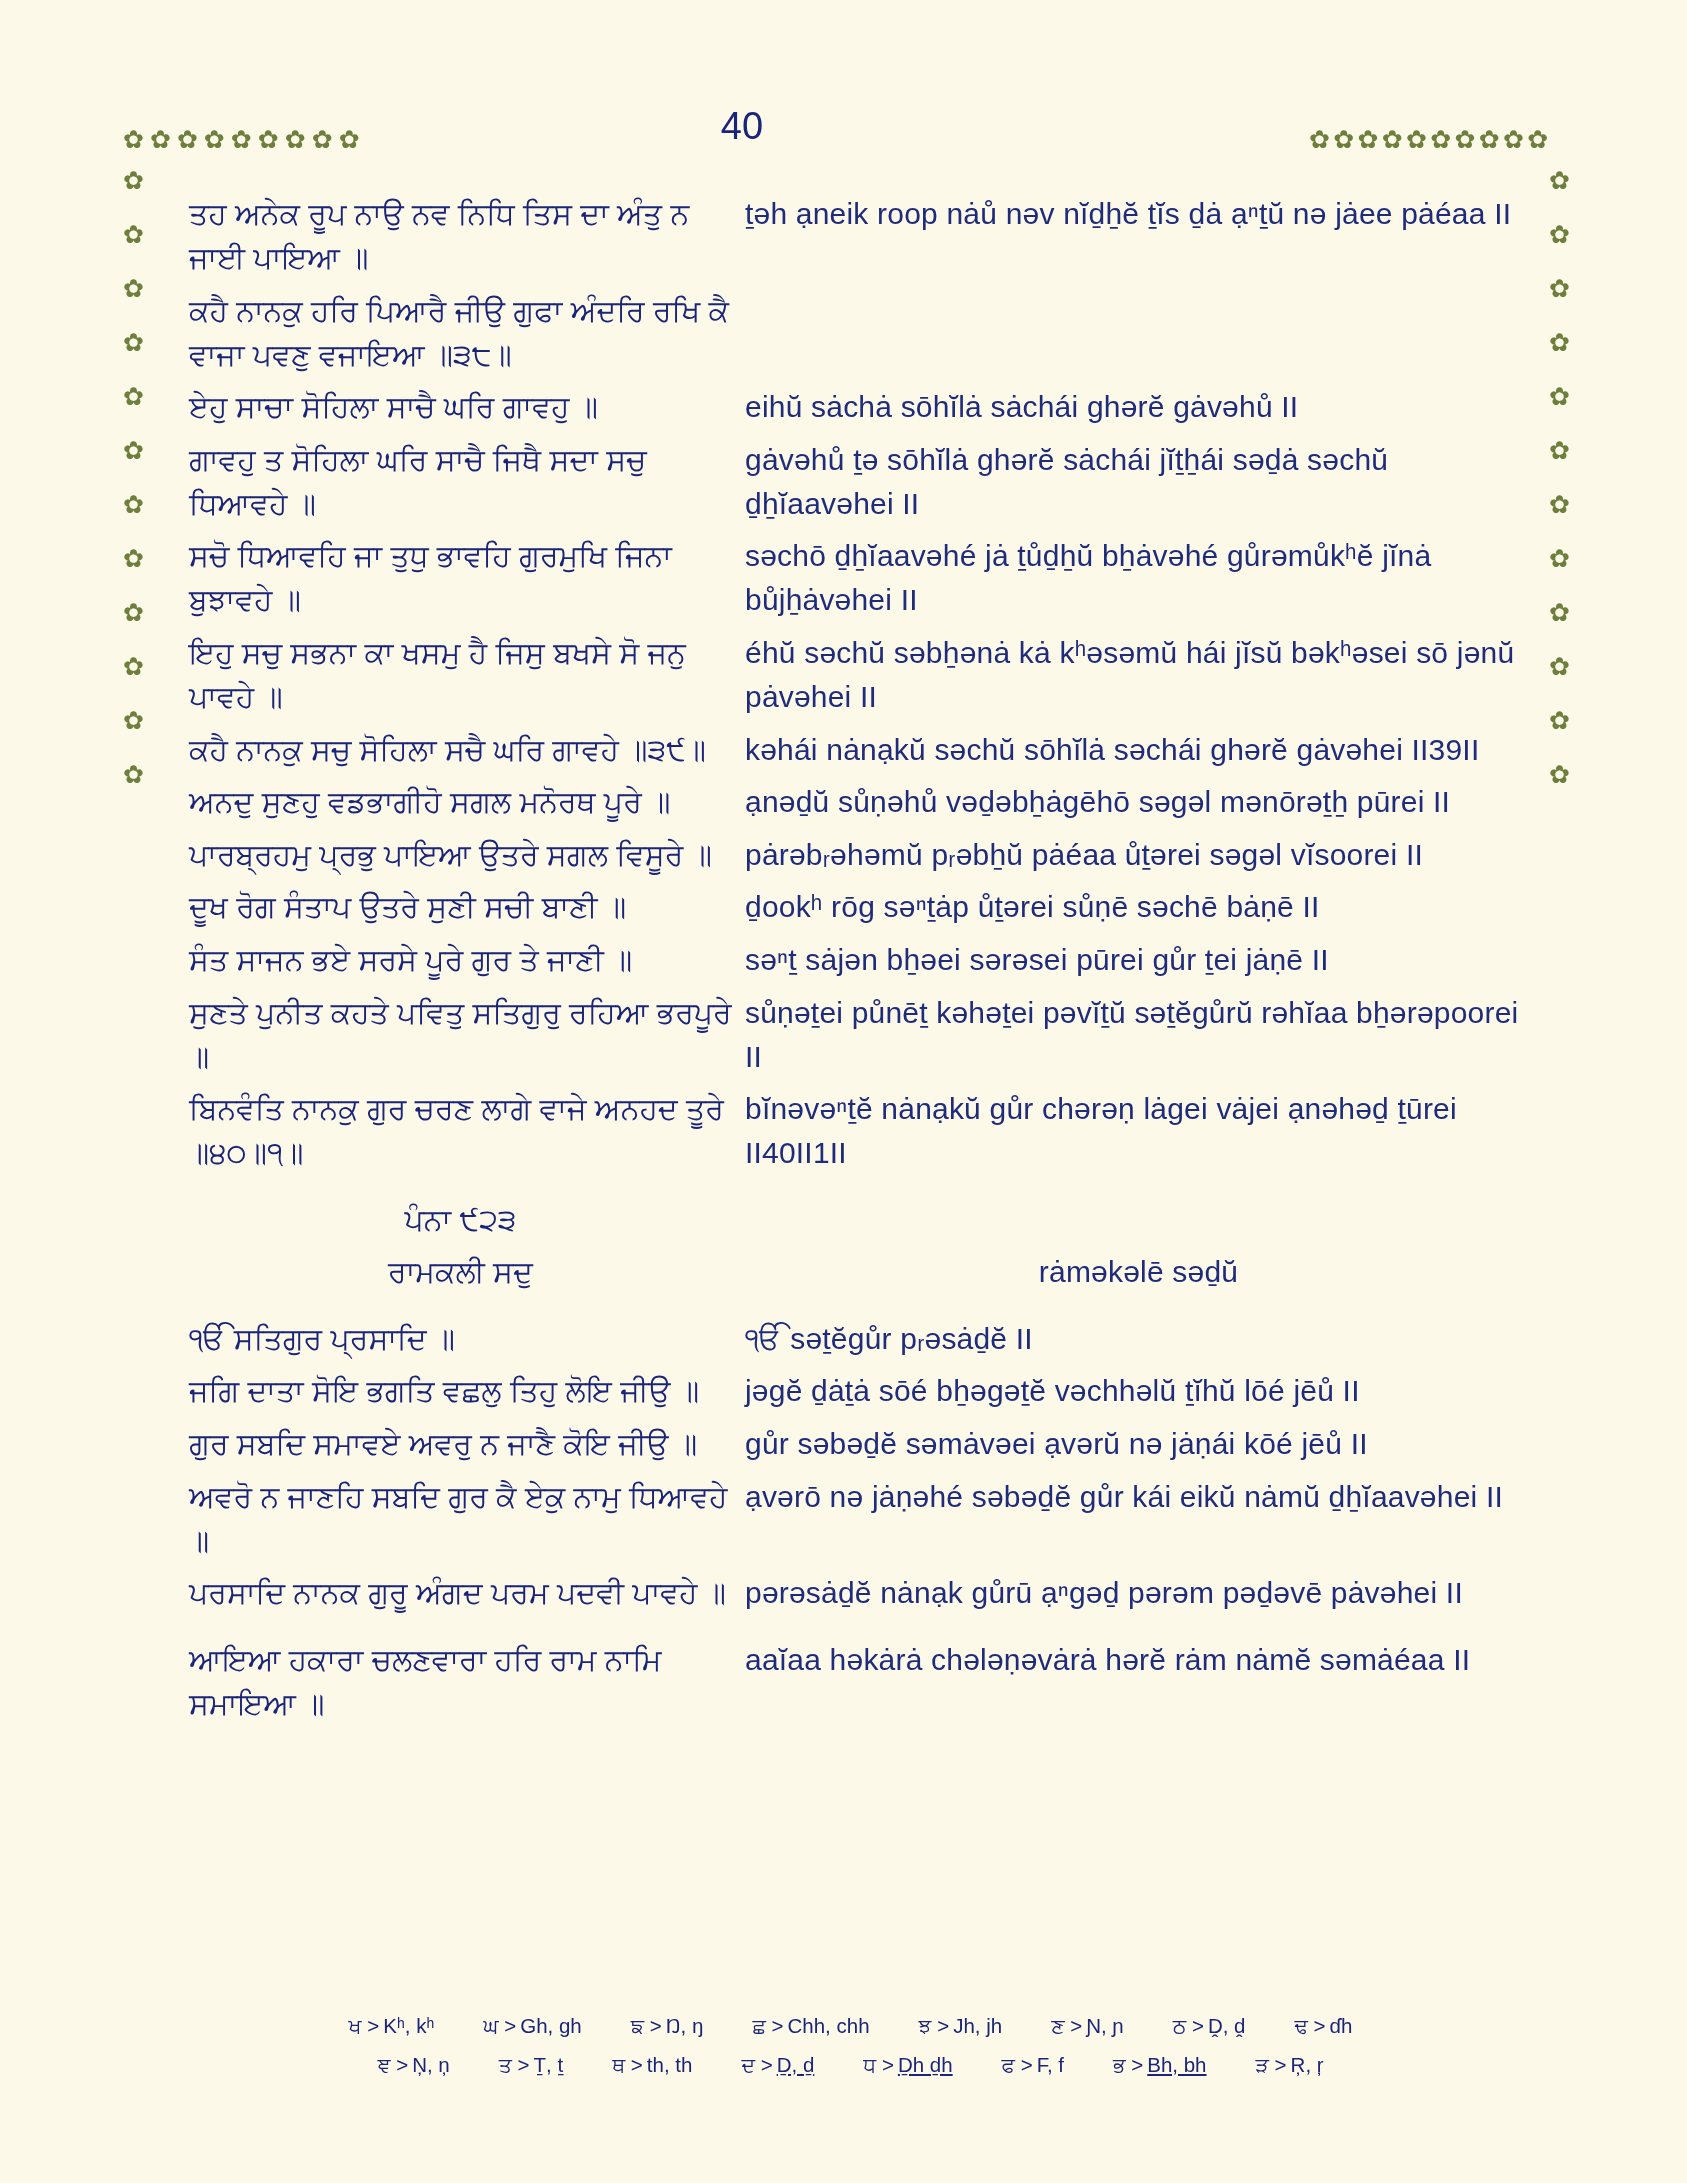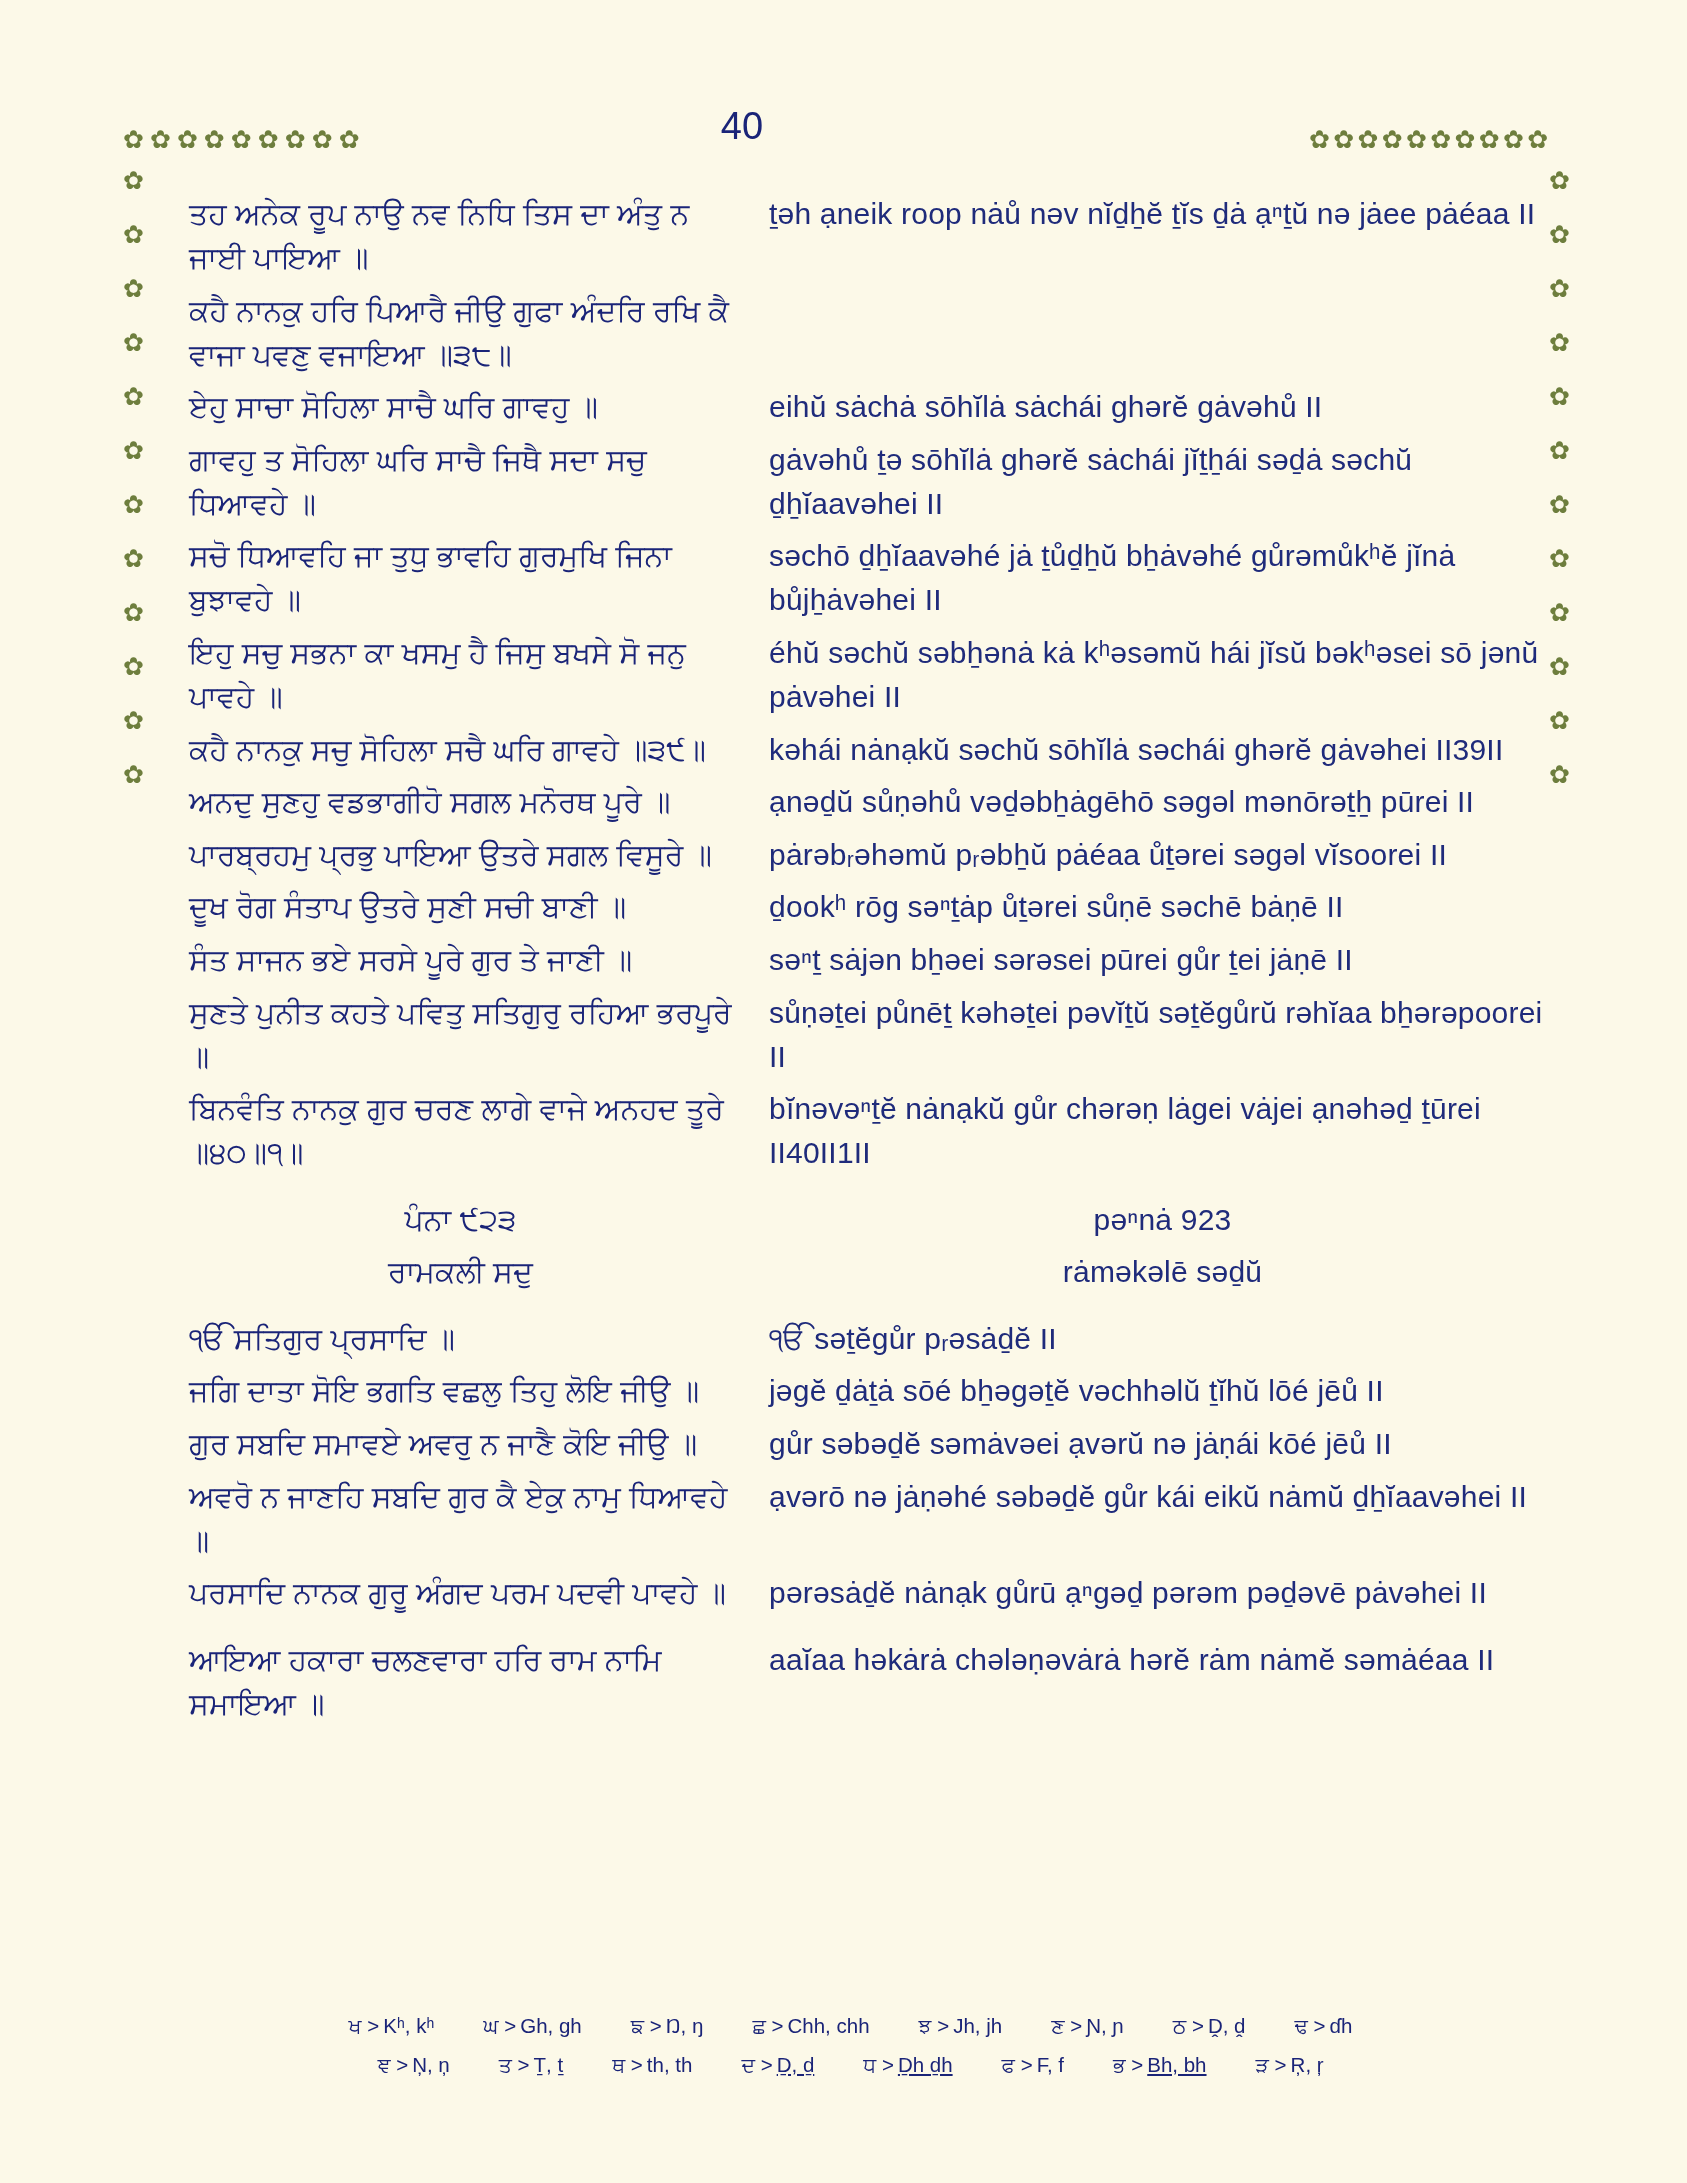--- a/index.html
+++ b/index.html
@@ -19,21 +19,21 @@
   .flower { font-size:25px; line-height:25px; color:#6E7E3D; }
   .fl-row-left  { position:absolute; left:123px; top:127px; display:flex; gap:6px; }
   .fl-col-left  { position:absolute; left:123px; top:168px; display:flex; flex-direction:column; gap:29px; }
   .fl-row-right { position:absolute; left:1309px; top:127px; display:flex; gap:3.3px; }
   .fl-col-right { position:absolute; left:1549px; top:168px; display:flex; flex-direction:column; gap:29px; }
 
   .content { position:absolute; left:189px; top:192px; width:1353px; }
   .vrow {
     display:grid;
     grid-template-columns:543px 787px;
-    column-gap:37px;
+    column-gap:13px;
     margin-bottom:8.6px;
   }
   .gur {
     font-size:30px; line-height:44px; color:#1A2478;
   }
   .rom {
     font-size:30px; line-height:44px; color:#1F2B7B; letter-spacing:0.2px;
   }
   .center { text-align:center; }
   .section-gap { margin-top:22.5px; }
@@ -157,21 +157,20 @@
       <div class="gur">ਸੁਣਤੇ ਪੁਨੀਤ ਕਹਤੇ ਪਵਿਤੁ ਸਤਿਗੁਰੁ ਰਹਿਆ ਭਰਪੂਰੇ ॥</div>
       <div class="rom">sůṇəṯei půnēṯ kəhəṯei pəvĭṯŭ səṯĕgůrŭ rəhĭaa bẖərəpoorei II</div>
     </div>
     <div class="vrow">
       <div class="gur">ਬਿਨਵੰਤਿ ਨਾਨਕੁ ਗੁਰ ਚਰਣ ਲਾਗੇ ਵਾਜੇ ਅਨਹਦ ਤੂਰੇ ॥੪੦॥੧॥</div>
       <div class="rom">bĭnəvəⁿṯĕ nȧnạkŭ gůr chərəṇ lȧgei vȧjei ạnəhəḏ ṯūrei II40II1II</div>
     </div>
 
     <div class="vrow section-gap">
       <div class="gur center">ਪੰਨਾ ੯੨੩</div>
-      <div class="rom center">pəⁿnȧ 923</div>
     </div>
     <div class="vrow">
       <div class="gur center">ਰਾਮਕਲੀ ਸਦੁ</div>
       <div class="rom center">rȧməkəlē səḏŭ</div>
     </div>
 
     <div class="vrow section-gap">
       <div class="gur">ੴ ਸਤਿਗੁਰ ਪ੍ਰਸਾਦਿ ॥</div>
       <div class="rom">ੴ səṯĕgůr pᵣəsȧḏĕ II</div>
     </div>

